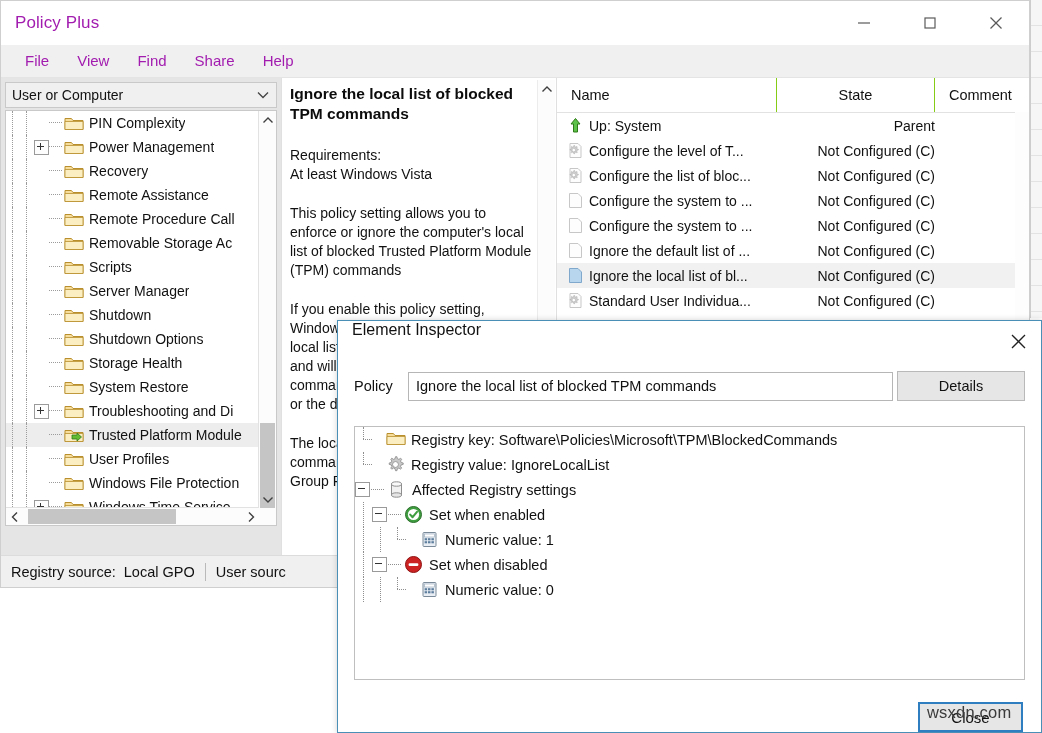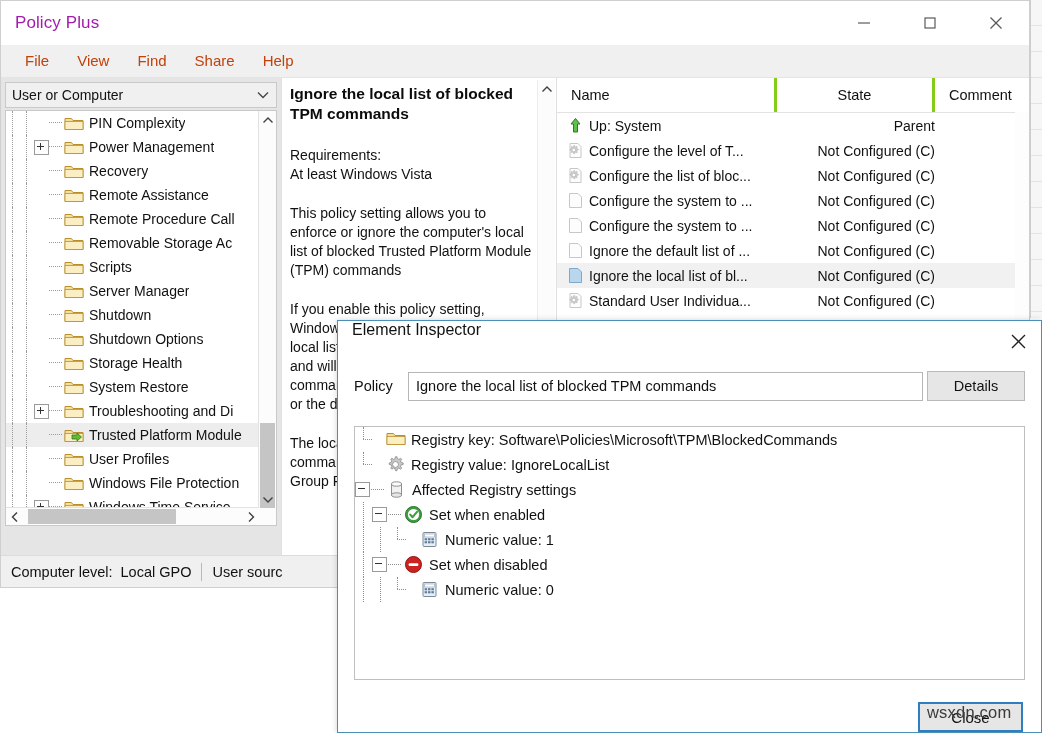--- a/index.html
+++ b/index.html
@@ -41,21 +41,21 @@
     width: 66px; height: 44px; display: flex; align-items: center; justify-content: center;
     color: #555;
   }
   .win-btn svg { display: block; }
 
   .menubar {
     height: 32px; background: #f0f0f0; display: flex; align-items: center;
     border-bottom: 1px solid #e4e4e4;
   }
   .menu-item {
-    font-size: 15px; color: #c2410c; padding: 4px 14px; line-height: 18px;
+    font-size: 15px; color: #a21caf; padding: 4px 14px; line-height: 18px;
   }
   .menu-item:first-child { margin-left: 10px; }
 
   .body-area { display: flex; height: 480px; position: relative; }
 
   
   .left-pane { width: 280px; position: relative; background: #e5e5e5; }
   .combo {
     margin: 4px 4px 2px 4px; height: 26px; background: #f0f0f0;
     border: 1px solid #c9c9c9; display: flex; align-items: center;
@@ -127,21 +127,21 @@
     background: #fcfcfc; border-left: 1px solid #ececec;
   }
   .mid-vscroll .arr { height: 17px; display:flex; align-items:center; justify-content:center; color:#3f3f3f; }
   .mid-vscroll .arr.bot { position:absolute; bottom:0; left:0; right:0; }
 
   
   .right-pane { flex: 1; position: relative; background: #ffffff; border-left: 1px solid #e0e0e0; }
   .lv-header { display: flex; height: 34px; border-bottom: 1px solid #e2e2e2; background: #fff; }
   .lv-col {
     font-size: 14.5px; color: #111; display: flex; align-items: center;
-    border-right: 3px solid #84cc16; box-sizing: border-box;
+    border-right: 1px solid #84cc16; box-sizing: border-box;
   }
   .lv-col.c-name { width: 220px; padding-left: 14px; }
   .lv-col.c-state { width: 158px; justify-content: center; }
   .lv-col.c-comment { flex: 1; padding-left: 14px; border-right: none; }
   .lv-row {
     display: flex; height: 25px; align-items: center; font-size: 14px; color: #111;
   }
   .lv-row.selected { background: #f1f1f1; }
   .lv-cell-name { width: 220px; display: flex; align-items: center; padding-left: 10px; box-sizing: border-box; white-space: nowrap; overflow: hidden; }
   .lv-cell-state { width: 158px; text-align: right; white-space: nowrap; }
@@ -177,21 +177,21 @@
     display: flex; align-items: center; justify-content: center; color: #222;
   }
   .dlg-row { display: flex; align-items: center; padding: 6px 16px 0 16px; gap: 4px; }
   .dlg-field-label { font-size: 14.5px; color: #111; width: 50px; }
   .dlg-input {
     flex: 1; height: 29px; border: 1px solid #b6b6b6; background: #fff;
     font-size: 14.5px; color: #111; padding: 0 7px; box-sizing: border-box;
     line-height: 27px; white-space: nowrap; overflow: hidden;
   }
   .dlg-btn {
-    width: 98px; height: 30px; background: #e6e6e6; border: 1px solid #b9b9b9;
+    width: 128px; height: 30px; background: #e6e6e6; border: 1px solid #b9b9b9;
     font-size: 14.5px; color: #111; display: flex; align-items: center; justify-content: center;
     box-sizing: border-box;
   }
   .dlg-tree {
     position: absolute; left: 16px; right: 16px; top: 105px; bottom: 52px;
     border: 1px solid #bfbfbf; background: #fff; box-sizing: border-box; overflow: hidden;
   }
   .dtree-row { height: 25px; display: flex; align-items: center; font-size: 14.5px; color: #111; white-space: nowrap; }
   .d-ind { width: 17px; height: 25px; flex: none; position: relative; }
   .d-ind.v::before { content:''; position:absolute; left:8px; top:0; bottom:0; width:0; border-left:1px dotted #8e8e8e; }
@@ -633,21 +633,21 @@
               <div class="lv-cell-comment"></div>
             </div>
           </div>
         <div class="lv-vscroll"></div>
       </div>
 
     </div>
 
     <div class="statusbar">
       <div class="sb-cell">
-        <span>Computer level:</span>
+        <span>Registry source:</span>
         <span>Local GPO</span>
       </div>
       <div class="sb-sep"></div>
       <div class="sb-cell">
         <span>User sourc</span>
       </div>
     </div>
   </div>
 
   <div class="dialog">

